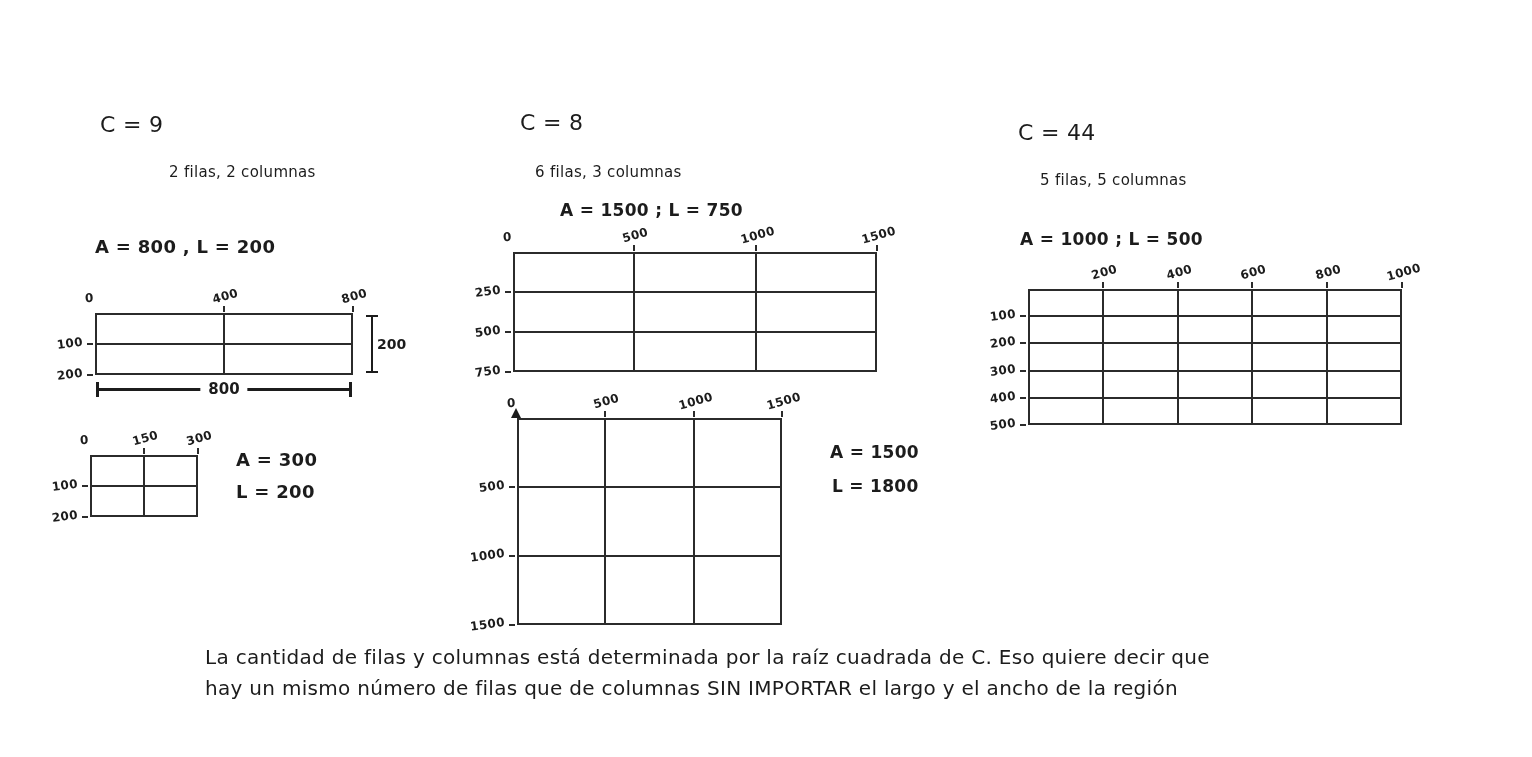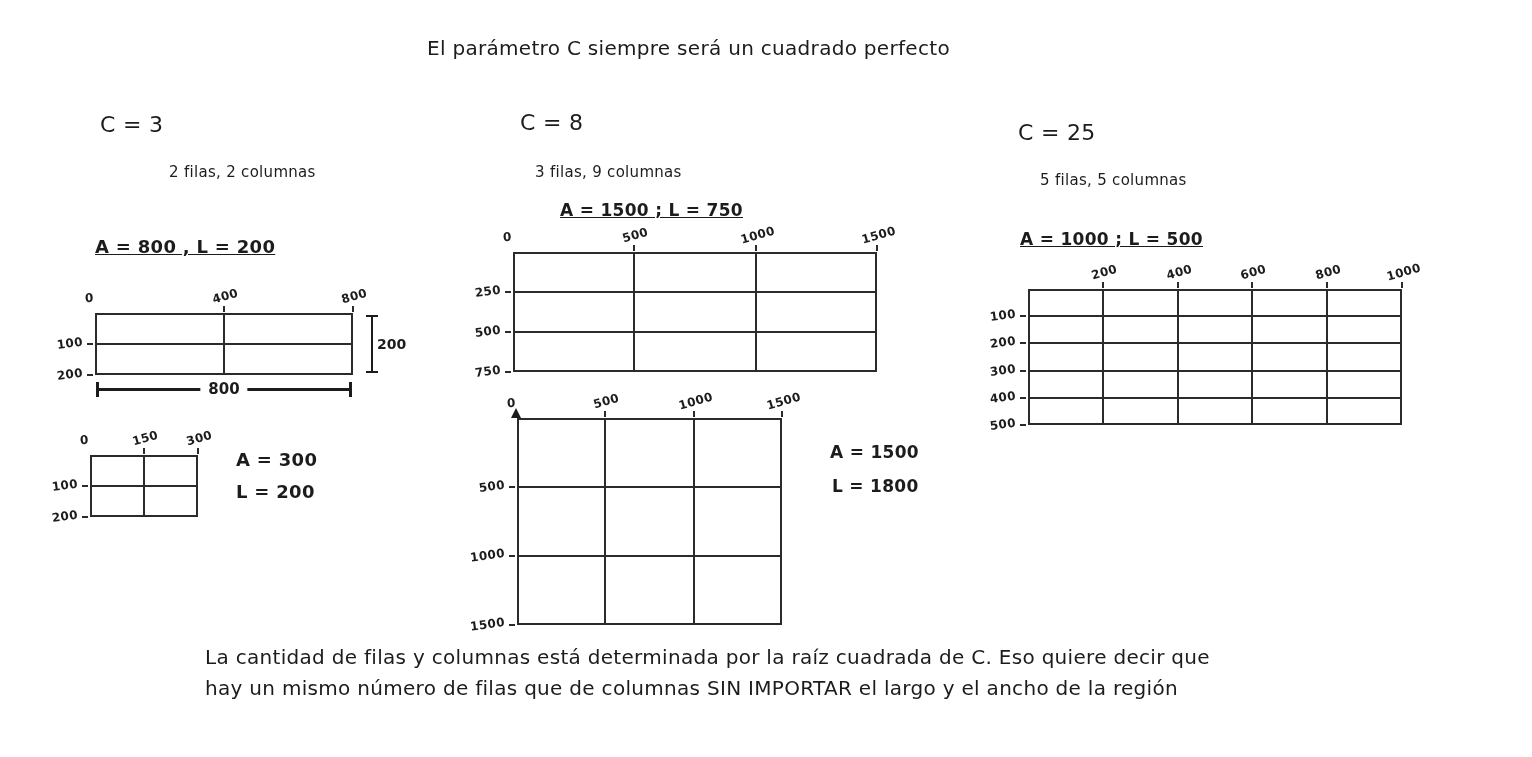--- a/index.html
+++ b/index.html
@@ -10,21 +10,21 @@
   .txt{position:absolute; white-space:nowrap; color:#1c1c1c; letter-spacing:.3px;}
   .title{left:427px; top:36px; font-size:20px;}
   .clabel{font-size:22px;}
   .c4-label{left:100px; top:112px;}
   .c9-label{left:520px; top:110px;}
   .c25-label{left:1018px; top:120px;}
   .dims{font-size:15px;}
   .c4-dims{left:135px; top:163px;margin-left:34px;}
   .c9-dims{left:535px; top:163px;}
   .c25-dims{left:1032px; top:171px;margin-left:8px;}
-  .params{font-size:17px; font-weight:700;text-decoration:underline;}
+  .params{font-size:17px; font-weight:700;}
   .c4-params{left:95px; top:236px; font-size:18px;}
   .c9-params{left:560px; top:200px;}
   .c25-params{left:1020px; top:229px;}
   .sideparam{font-size:18px; font-weight:700;}
   .c4small-a{left:236px; top:449px;}
   .c4small-l{left:236px; top:481px;}
   .c9sq-a{left:830px; top:442px; font-size:17px;}
   .c9sq-l{left:832px; top:476px; font-size:17px;}
   .footer-line{font-size:20px;}
   .footer1{left:205px; top:645px;}
@@ -38,23 +38,22 @@
   .g-c25-wide {left:1028px;top:289px; width:374px; height:136px;}
 
   .axlabel{font-size:12px; font-weight:700; color:#1c1c1c; white-space:nowrap; letter-spacing:.4px;}
   .bracketlabel{font-size:14px; font-weight:700; color:#1c1c1c; white-space:nowrap;}
 </style>
 </head>
 <body>
 
 <div class="board">
 
-  <div class="txt title">El parámetro C siempre será un cuadrado perfecto</div>
 
-  <div class="txt clabel c4-label">C = 3</div>
+  <div class="txt clabel c4-label">C = 9</div>
   <div class="txt dims c4-dims">2 filas, 2 columnas</div>
   <div class="txt params c4-params">A = 800 ,   L = 200</div>
   <div class="grid g-c4-main">
       <div style="position: absolute; inset: 0px; border: 2px solid rgb(43, 43, 43);"></div>
       <div style="position: absolute; top: 0px; bottom: 0px; width: 2px; background: rgb(43, 43, 43); left: calc(50% - 1px);"></div>
       <div style="position: absolute; left: 0px; right: 0px; height: 2px; background: rgb(43, 43, 43); top: calc(50% - 1px);"></div>
       <div class="axlabel" style="position: absolute; top: -24px; left: 0%; transform: translate(-115%, 2px) rotate(-4deg);">0</div>
       <div style="position: absolute; width: 2px; height: 6px; background: rgb(43, 43, 43); top: -7px; left: calc(50% - 1px);"></div>
       <div class="axlabel" style="position: absolute; top: -24px; left: 50%; transform: translateX(-45%) rotate(-16deg);">400</div>
       <div style="position: absolute; width: 2px; height: 6px; background: rgb(43, 43, 43); top: -7px; left: calc(100% - 1px);"></div>
@@ -83,21 +82,21 @@
       <div class="axlabel" style="position: absolute; top: -24px; left: 100%; transform: translateX(-45%) rotate(-16deg);">300</div>
       <div style="position: absolute; height: 2px; width: 6px; background: rgb(43, 43, 43); left: -8px; top: calc(50% - 1px);"></div>
       <div class="axlabel" style="position: absolute; left: -12px; top: 50%; transform: translate(-100%, -55%) rotate(-8deg);">100</div>
       <div style="position: absolute; height: 2px; width: 6px; background: rgb(43, 43, 43); left: -8px; top: calc(100% - 1px);"></div>
       <div class="axlabel" style="position: absolute; left: -12px; top: 100%; transform: translate(-100%, -55%) rotate(-8deg);">200</div>
     </div>
   <div class="txt sideparam c4small-a">A = 300</div>
   <div class="txt sideparam c4small-l">L = 200</div>
 
   <div class="txt clabel c9-label">C = 8</div>
-  <div class="txt dims c9-dims">3 filas, 9 columnas</div>
+  <div class="txt dims c9-dims">6 filas, 3 columnas</div>
   <div class="txt params c9-params">A = 1500 ;   L = 750</div>
   <div class="grid g-c9-wide">
       <div style="position: absolute; inset: 0px; border: 2px solid rgb(43, 43, 43);"></div>
       <div style="position: absolute; top: 0px; bottom: 0px; width: 2px; background: rgb(43, 43, 43); left: calc(33.3333% - 1px);"></div>
       <div style="position: absolute; top: 0px; bottom: 0px; width: 2px; background: rgb(43, 43, 43); left: calc(66.6667% - 1px);"></div>
       <div style="position: absolute; left: 0px; right: 0px; height: 2px; background: rgb(43, 43, 43); top: calc(33.3333% - 1px);"></div>
       <div style="position: absolute; left: 0px; right: 0px; height: 2px; background: rgb(43, 43, 43); top: calc(66.6667% - 1px);"></div>
       <div class="axlabel" style="position: absolute; top: -24px; left: 0%; transform: translate(-115%, 2px) rotate(-4deg);">0</div>
       <div style="position: absolute; width: 2px; height: 6px; background: rgb(43, 43, 43); top: -7px; left: calc(33.3% - 1px);"></div>
       <div class="axlabel" style="position: absolute; top: -24px; left: 33.3%; transform: translateX(-45%) rotate(-16deg);">500</div>
@@ -129,21 +128,21 @@
       <div class="axlabel" style="position: absolute; left: -12px; top: 33.3%; transform: translate(-100%, -55%) rotate(-8deg);">500</div>
       <div style="position: absolute; height: 2px; width: 6px; background: rgb(43, 43, 43); left: -8px; top: calc(66.7% - 1px);"></div>
       <div class="axlabel" style="position: absolute; left: -12px; top: 66.7%; transform: translate(-100%, -55%) rotate(-8deg);">1000</div>
       <div style="position: absolute; height: 2px; width: 6px; background: rgb(43, 43, 43); left: -8px; top: calc(100% - 1px);"></div>
       <div class="axlabel" style="position: absolute; left: -12px; top: 100%; transform: translate(-100%, -55%) rotate(-8deg);">1500</div>
       <div style="position: absolute; left: -6px; top: -10px; width: 0px; height: 0px; border-left: 5px solid transparent; border-right: 5px solid transparent; border-bottom: 10px solid rgb(28, 28, 28);"></div>
     </div>
   <div class="txt sideparam c9sq-a">A = 1500</div>
   <div class="txt sideparam c9sq-l">L = 1800</div>
 
-  <div class="txt clabel c25-label">C = 25</div>
+  <div class="txt clabel c25-label">C = 44</div>
   <div class="txt dims c25-dims">5 filas, 5 columnas</div>
   <div class="txt params c25-params">A = 1000   ;   L = 500</div>
   <div class="grid g-c25-wide">
       <div style="position: absolute; inset: 0px; border: 2px solid rgb(43, 43, 43);"></div>
       <div style="position: absolute; top: 0px; bottom: 0px; width: 2px; background: rgb(43, 43, 43); left: calc(20% - 1px);"></div>
       <div style="position: absolute; top: 0px; bottom: 0px; width: 2px; background: rgb(43, 43, 43); left: calc(40% - 1px);"></div>
       <div style="position: absolute; top: 0px; bottom: 0px; width: 2px; background: rgb(43, 43, 43); left: calc(60% - 1px);"></div>
       <div style="position: absolute; top: 0px; bottom: 0px; width: 2px; background: rgb(43, 43, 43); left: calc(80% - 1px);"></div>
       <div style="position: absolute; left: 0px; right: 0px; height: 2px; background: rgb(43, 43, 43); top: calc(20% - 1px);"></div>
       <div style="position: absolute; left: 0px; right: 0px; height: 2px; background: rgb(43, 43, 43); top: calc(40% - 1px);"></div>

